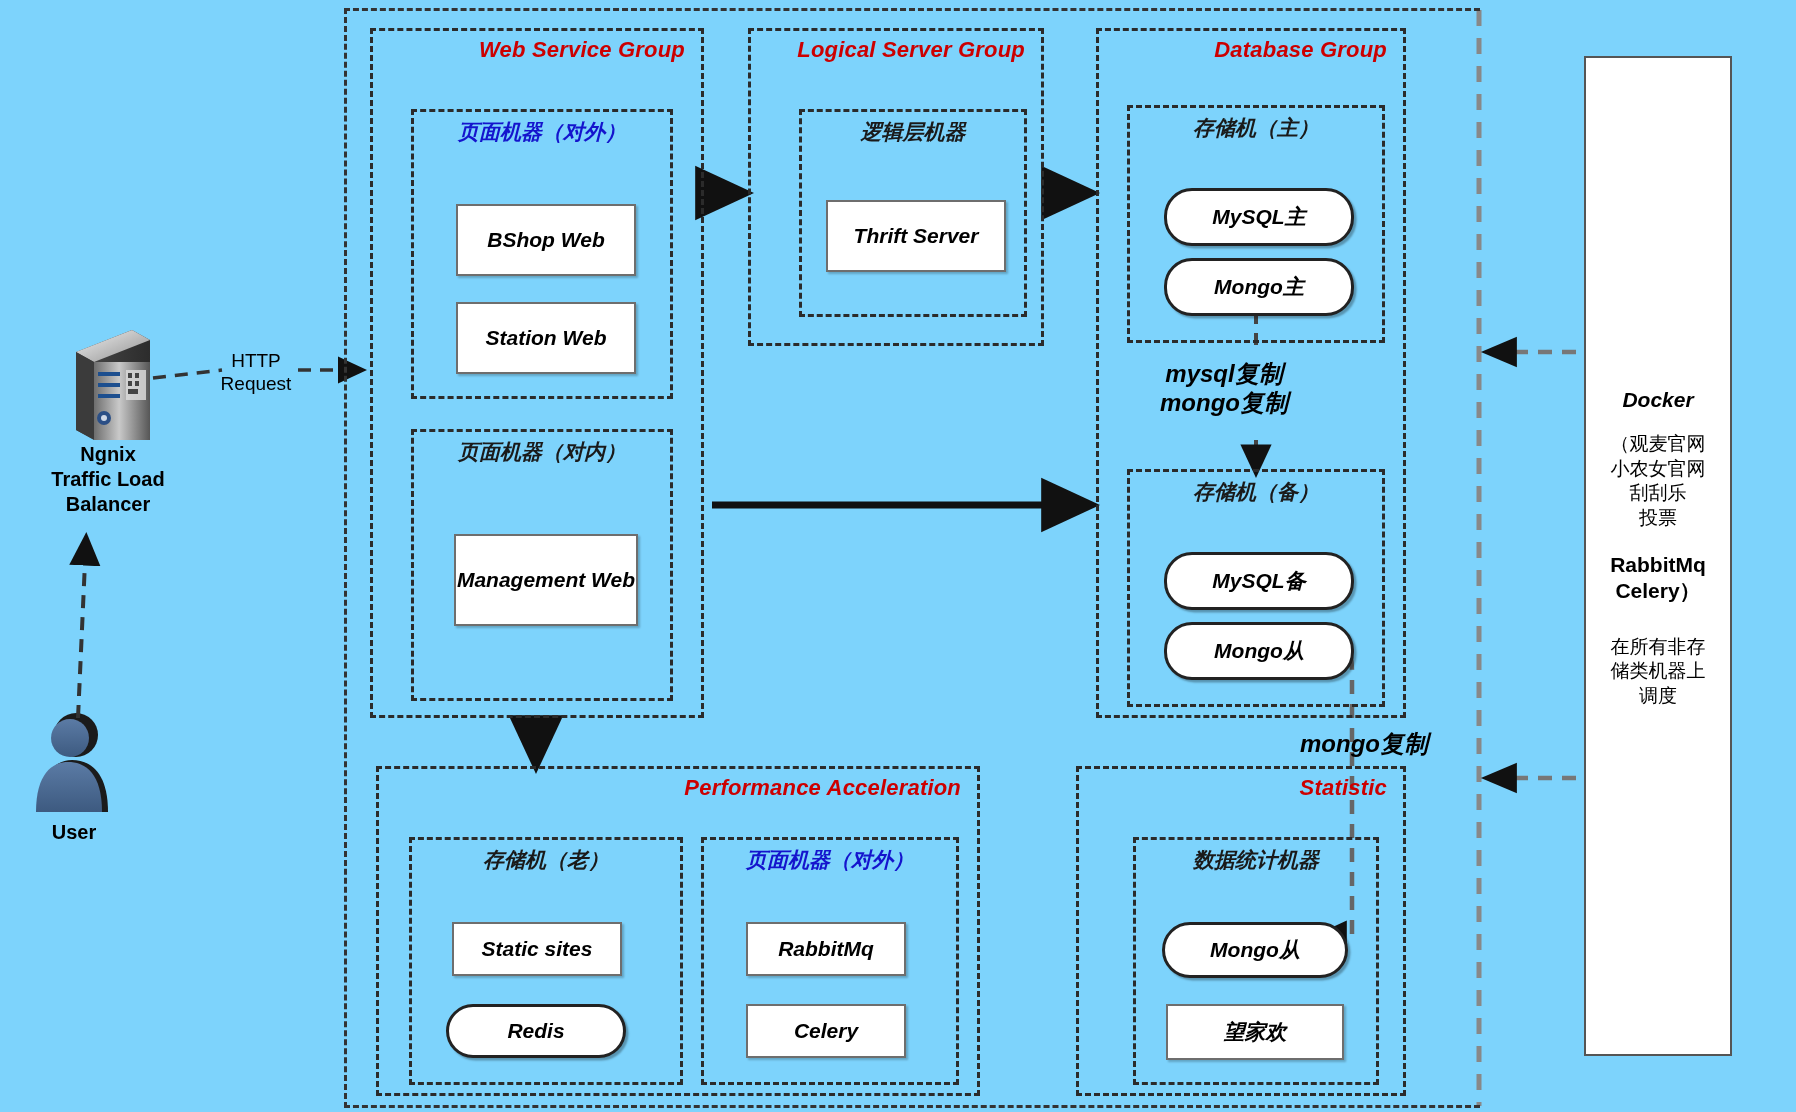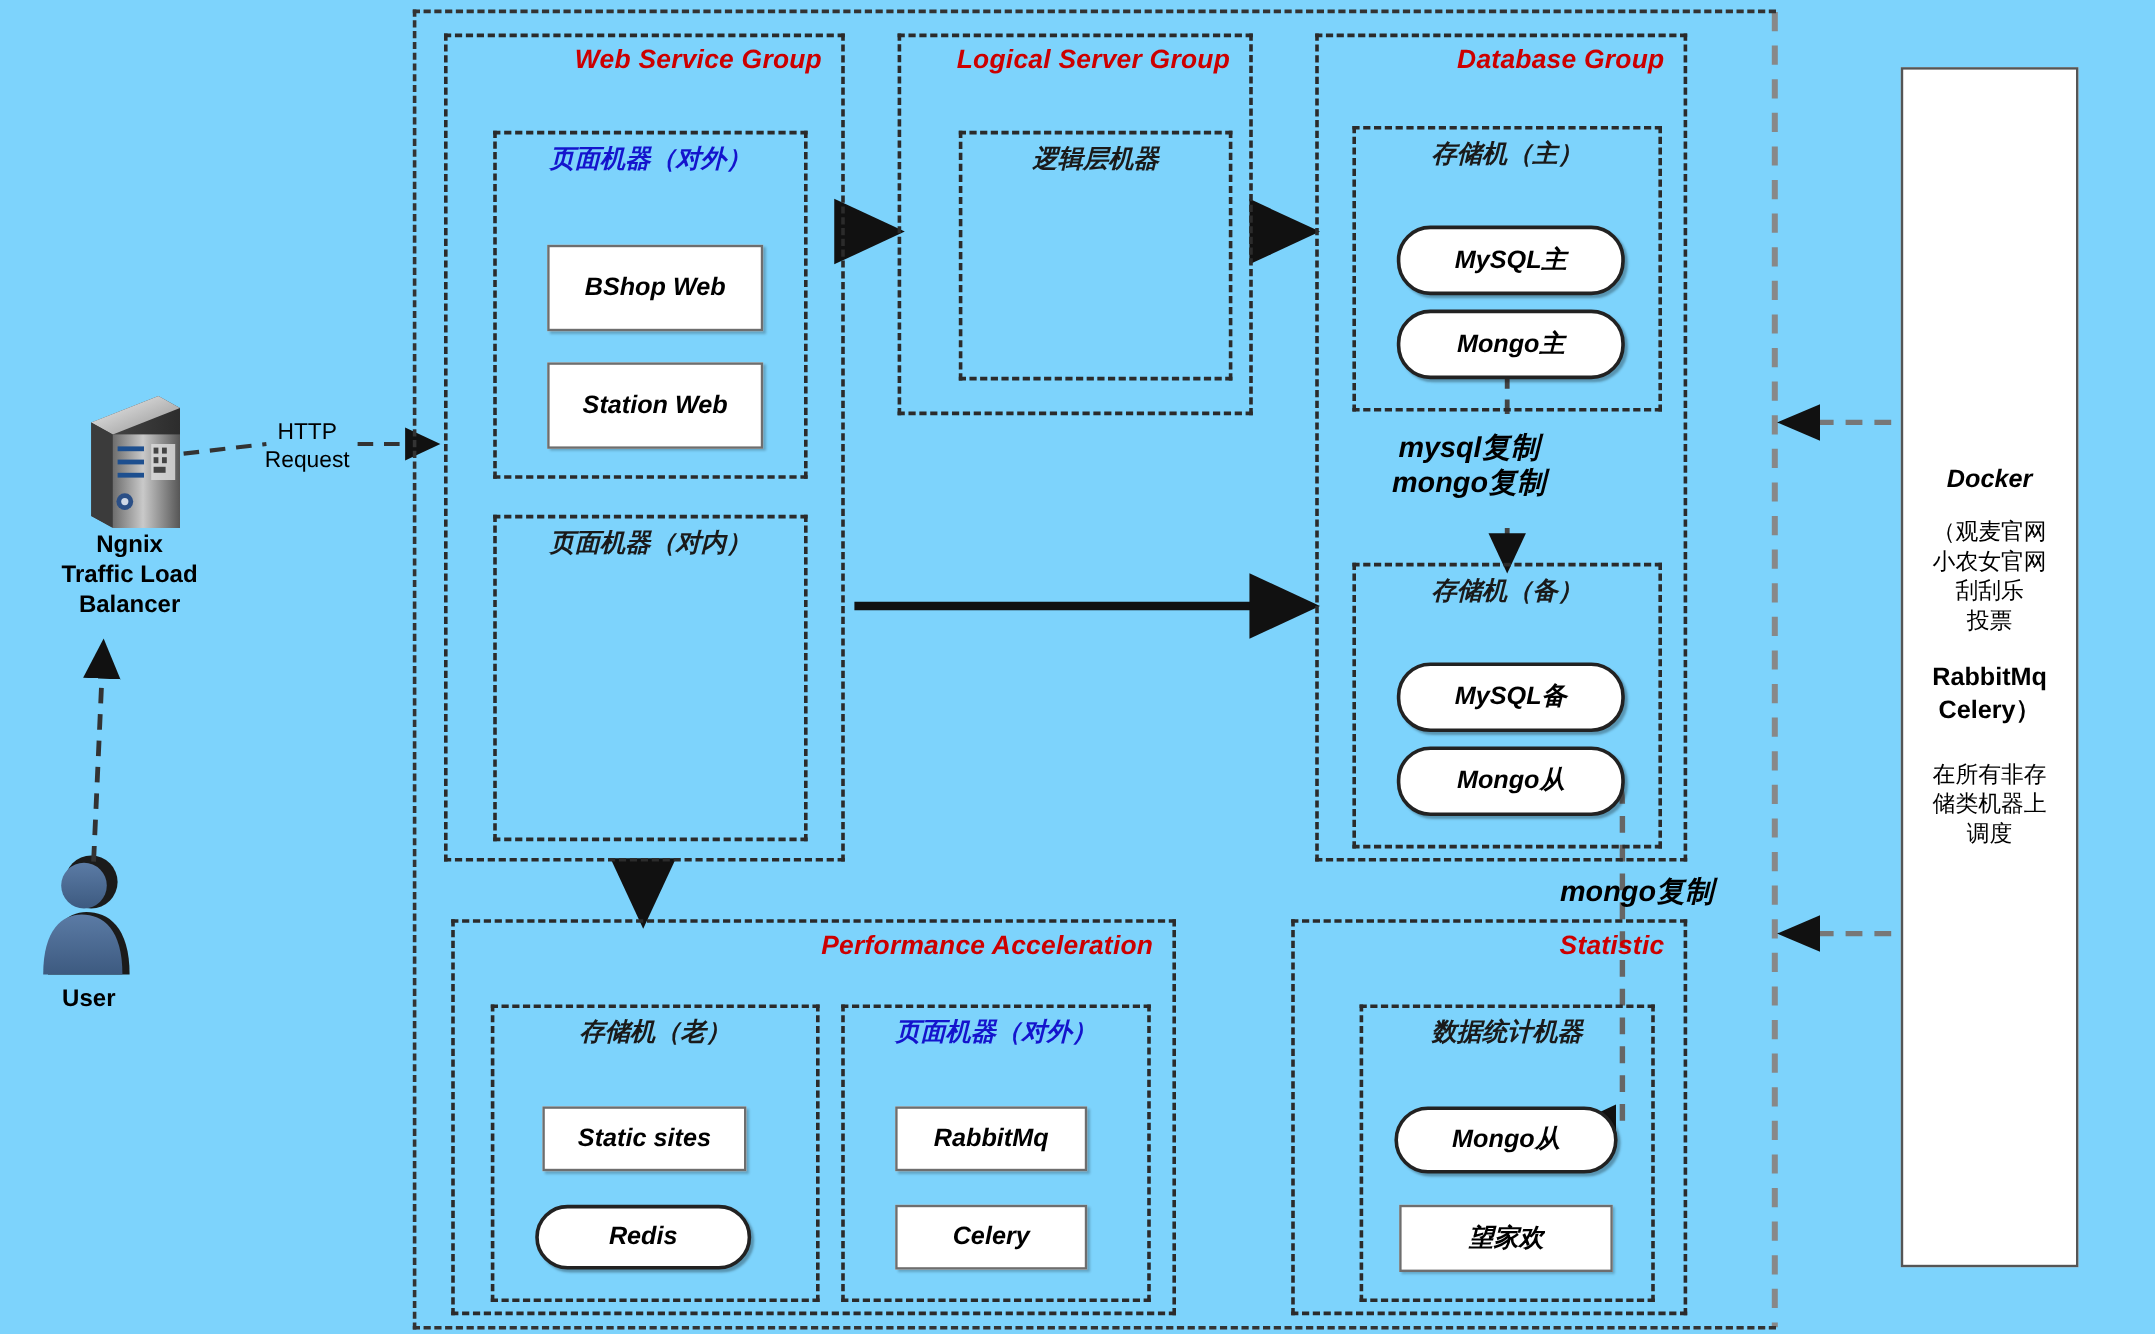--- a/index.html
+++ b/index.html
@@ -146,28 +146,30 @@
     <div class="grp-title">Web Service Group</div>
 
     <div class="abs subgrp" style="left:38px;top:78px;width:262px;height:290px;">
       <div class="sub-title blue">页面机器（对外）</div>
       <div class="node" style="left:42px;top:190px;width:180px;height:72px;">Station Web</div>
       <div class="node" style="left:42px;top:92px;width:180px;height:72px;">BShop Web</div>
     </div>
 
     <div class="abs subgrp" style="left:38px;top:398px;width:262px;height:272px;">
       <div class="sub-title">页面机器（对内）</div>
+      <div class="node" style="left:40px;top:102px;width:184px;height:92px;">Management Web</div>
     </div>
   </div>
 
   <div class="abs grp" style="left:748px;top:28px;width:296px;height:318px;">
     <div class="grp-title">Logical Server Group</div>
 
     <div class="abs subgrp" style="left:48px;top:78px;width:228px;height:208px;">
       <div class="sub-title">逻辑层机器</div>
+      <div class="node" style="left:24px;top:88px;width:180px;height:72px;">Thrift Server</div>
     </div>
   </div>
 
   <div class="abs grp" style="left:1096px;top:28px;width:310px;height:690px;">
     <div class="grp-title">Database Group</div>
 
     <div class="abs subgrp" style="left:28px;top:74px;width:258px;height:238px;">
       <div class="sub-title">存储机（主）</div>
       <div class="node pill" style="left:34px;top:80px;width:190px;height:58px;">MySQL主</div>
       <div class="node pill" style="left:34px;top:150px;width:190px;height:58px;">Mongo主</div>

